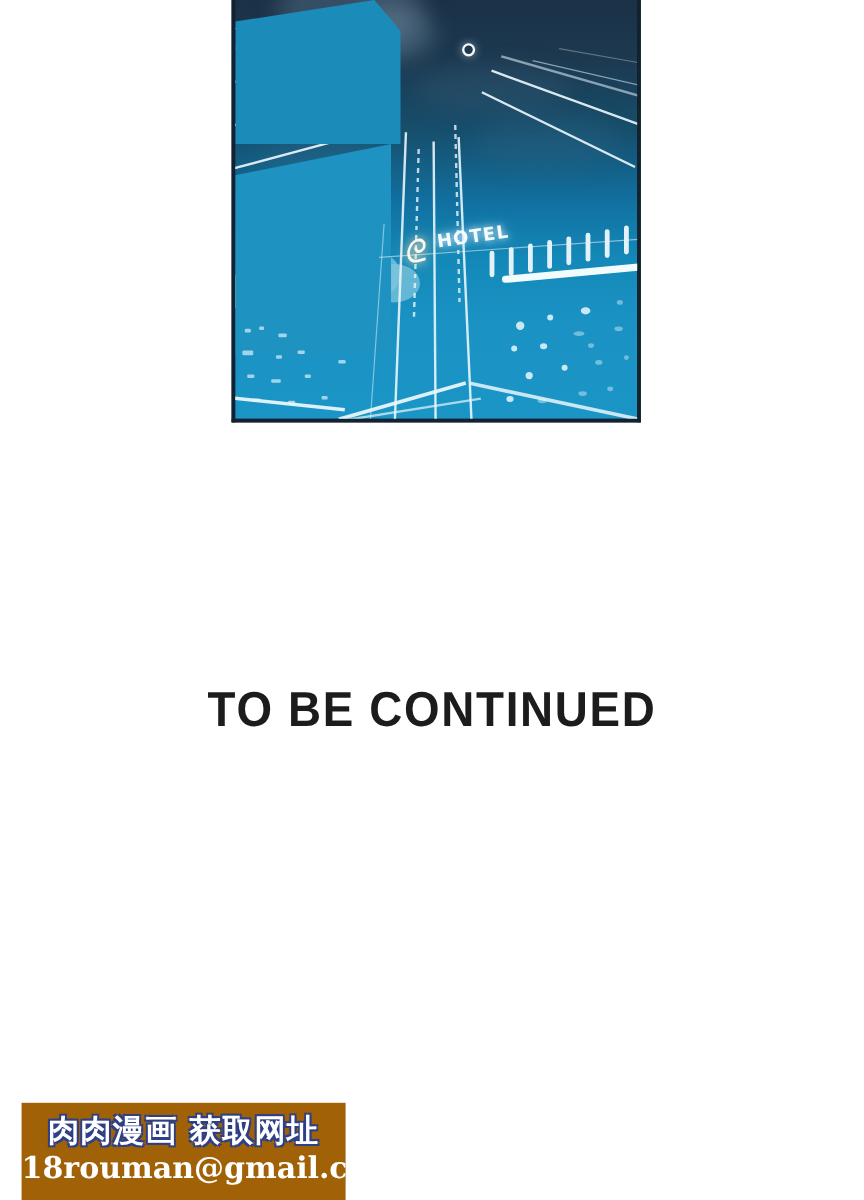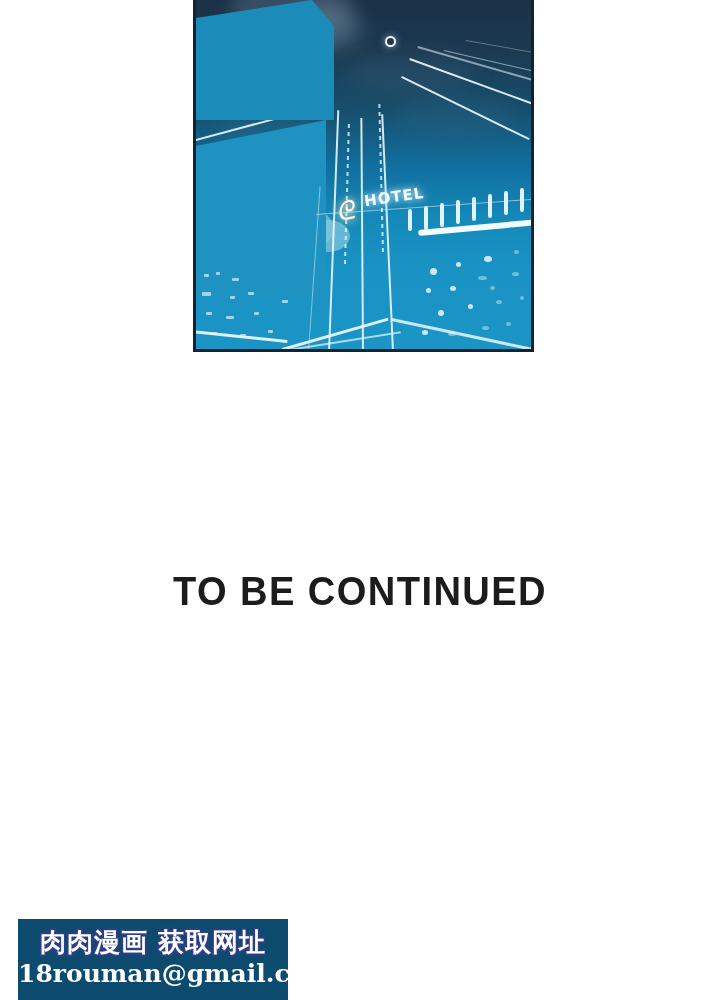--- a/index.html
+++ b/index.html
@@ -213,21 +213,21 @@
     transform: scaleX(0.93);
   }
 
   
   #watermark-banner {
     position: absolute;
     left: 18px;
     top: 919px;
     width: 270px;
     height: 81px;
-    background: #0c4a6e;
+    background: #a16207;
     overflow: hidden;
   }
   #watermark-cn {
     position: absolute;
     left: 0;
     top: 6px;
     width: 270px;
     text-align: center;
     font-family: "DejaVu Sans", sans-serif;
     font-size: 26px;

